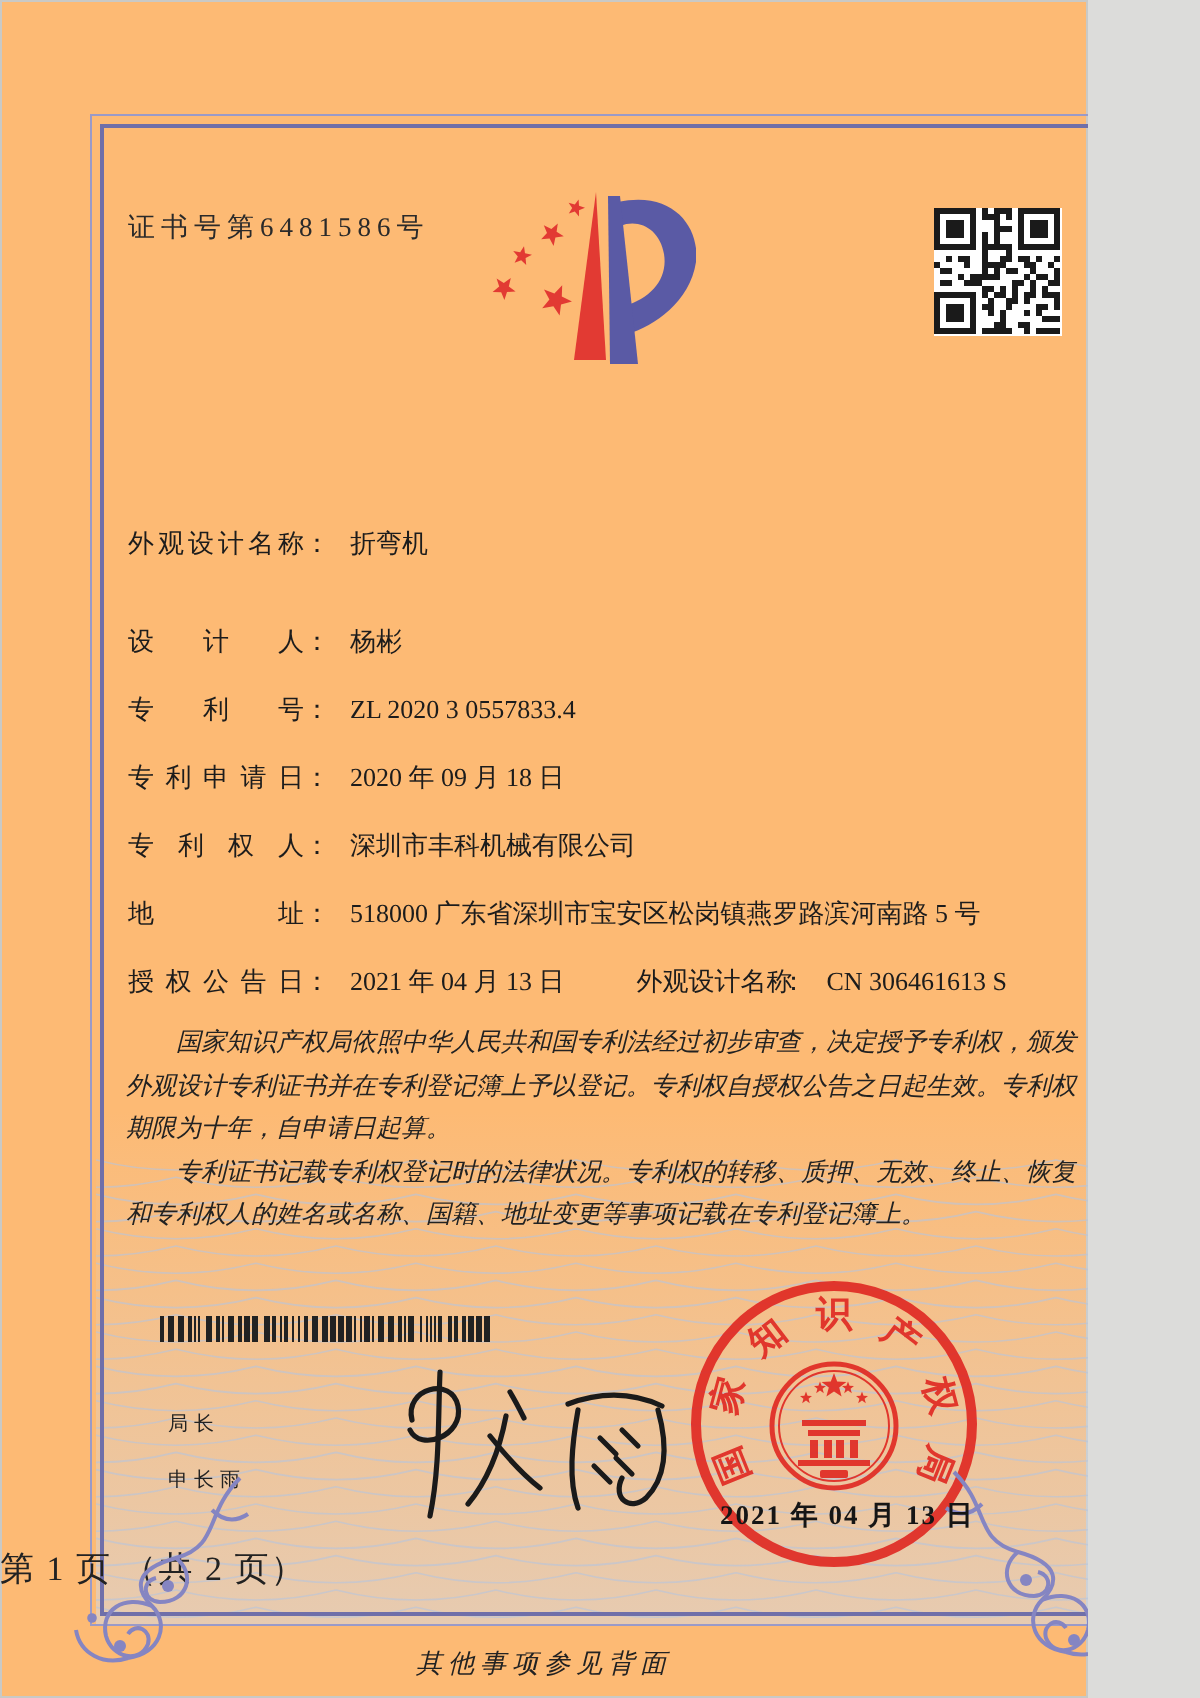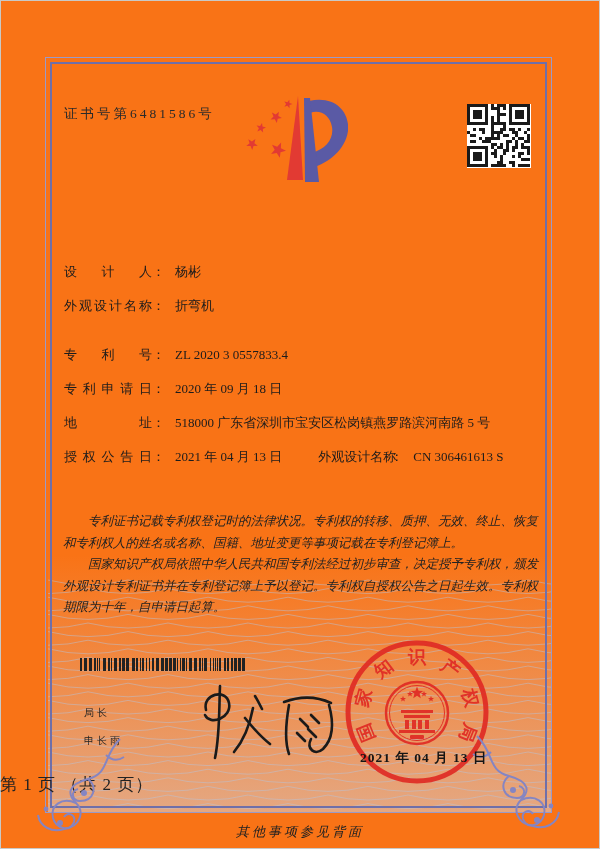--- a/index.html
+++ b/index.html
@@ -1,17 +1,17 @@
 <!DOCTYPE html>
 <html><head>
 <meta charset="utf-8">
 <style>
   html,body{margin:0;padding:0;}
   body{width:600px;height:849px;background:#dcdcda;font-family:"Liberation Serif","DejaVu Serif",serif;}
-  .page{position:relative;width:600px;height:849px;background:#f97316;overflow:hidden;
+  .page{position:relative;width:544px;height:849px;background:#fdba74;overflow:hidden;
         box-shadow:inset 0 0 0 1px #c9c9c6;}
   .tint{position:absolute;left:48px;top:555px;width:504px;height:258px;
         background:linear-gradient(rgba(214,224,240,0),rgba(208,220,238,0.5));}
   .guilloche{position:absolute;left:48px;top:575px;width:504px;height:238px;}
   .frame-outer{position:absolute;left:45px;top:57px;width:507px;height:756px;
         border:1.5px solid #9a9ac8;box-sizing:border-box;}
   .frame-inner{position:absolute;left:50px;top:62px;width:497px;height:746px;
         border:2.5px solid #6f6fa9;box-sizing:border-box;}
   .cert-no{position:absolute;left:64px;top:105px;font-size:13.5px;letter-spacing:3px;color:#2a2a2a;}
   .logo{position:absolute;left:238px;top:92px;}
@@ -233,43 +233,46 @@
         <rect x="45" y="60" width="3" height="3"></rect>
         <rect x="51" y="60" width="3" height="3"></rect>
         <rect x="54" y="60" width="3" height="3"></rect>
         <rect x="57" y="60" width="3" height="3"></rect>
         <rect x="60" y="60" width="3" height="3"></rect>
       </g>
   </svg>
 
 
   <div class="fields">
-    <div class="frow">
-      <span class="flabel">设计人</span><span class="fcolon">：</span><span class="fvalue">杨彬</span>
-    </div>
     <div class="frow gap">
       <span class="flabel">外观设计名称</span><span class="fcolon">：</span><span class="fvalue">折弯机</span>
     </div>
     <div class="frow">
+      <span class="flabel">设计人</span><span class="fcolon">：</span><span class="fvalue">杨彬</span>
+    </div>
+    <div class="frow">
       <span class="flabel">专利号</span><span class="fcolon">：</span><span class="fvalue">ZL 2020 3 0557833.4</span>
     </div>
     <div class="frow">
       <span class="flabel">专利申请日</span><span class="fcolon">：</span><span class="fvalue">2020 年 09 月 18 日</span>
     </div>
     <div class="frow">
+      <span class="flabel">专利权人</span><span class="fcolon">：</span><span class="fvalue">深圳市丰科机械有限公司</span>
+    </div>
+    <div class="frow">
       <span class="flabel">地址</span><span class="fcolon">：</span><span class="fvalue">518000 广东省深圳市宝安区松岗镇燕罗路滨河南路 5 号</span>
     </div>
     <div class="frow">
       <span class="flabel">授权公告日</span><span class="fcolon">：</span><span class="fvalue">2021 年 04 月 13 日</span><span class="fgroup2"><span class="flabel">外观设计名称</span><span class="fcolon">：</span><span class="fvalue">CN 306461613 S</span></span>
     </div>
   </div>
 
   <div class="paras">
+    <p>国家知识产权局依照中华人民共和国专利法经过初步审查，决定授予专利权，颁发外观设计专利证书并在专利登记簿上予以登记。专利权自授权公告之日起生效。专利权期限为十年，自申请日起算。</p>
     <p>专利证书记载专利权登记时的法律状况。专利权的转移、质押、无效、终止、恢复和专利权人的姓名或名称、国籍、地址变更等事项记载在专利登记簿上。</p>
-    <p>国家知识产权局依照中华人民共和国专利法经过初步审查，决定授予专利权，颁发外观设计专利证书并在专利登记簿上予以登记。专利权自授权公告之日起生效。专利权期限为十年，自申请日起算。</p>
   </div>
 
   <svg class="barcode" width="170" height="13" viewBox="0 0 170 13">
       <g id="bc-bars" fill="#222">
         <rect x="0" y="0" width="2" height="13"></rect>
         <rect x="4" y="0" width="3" height="13"></rect>
         <rect x="9" y="0" width="3" height="13"></rect>
         <rect x="14" y="0" width="2" height="13"></rect>
         <rect x="17" y="0" width="1" height="13"></rect>
         <rect x="19" y="0" width="1" height="13"></rect>

